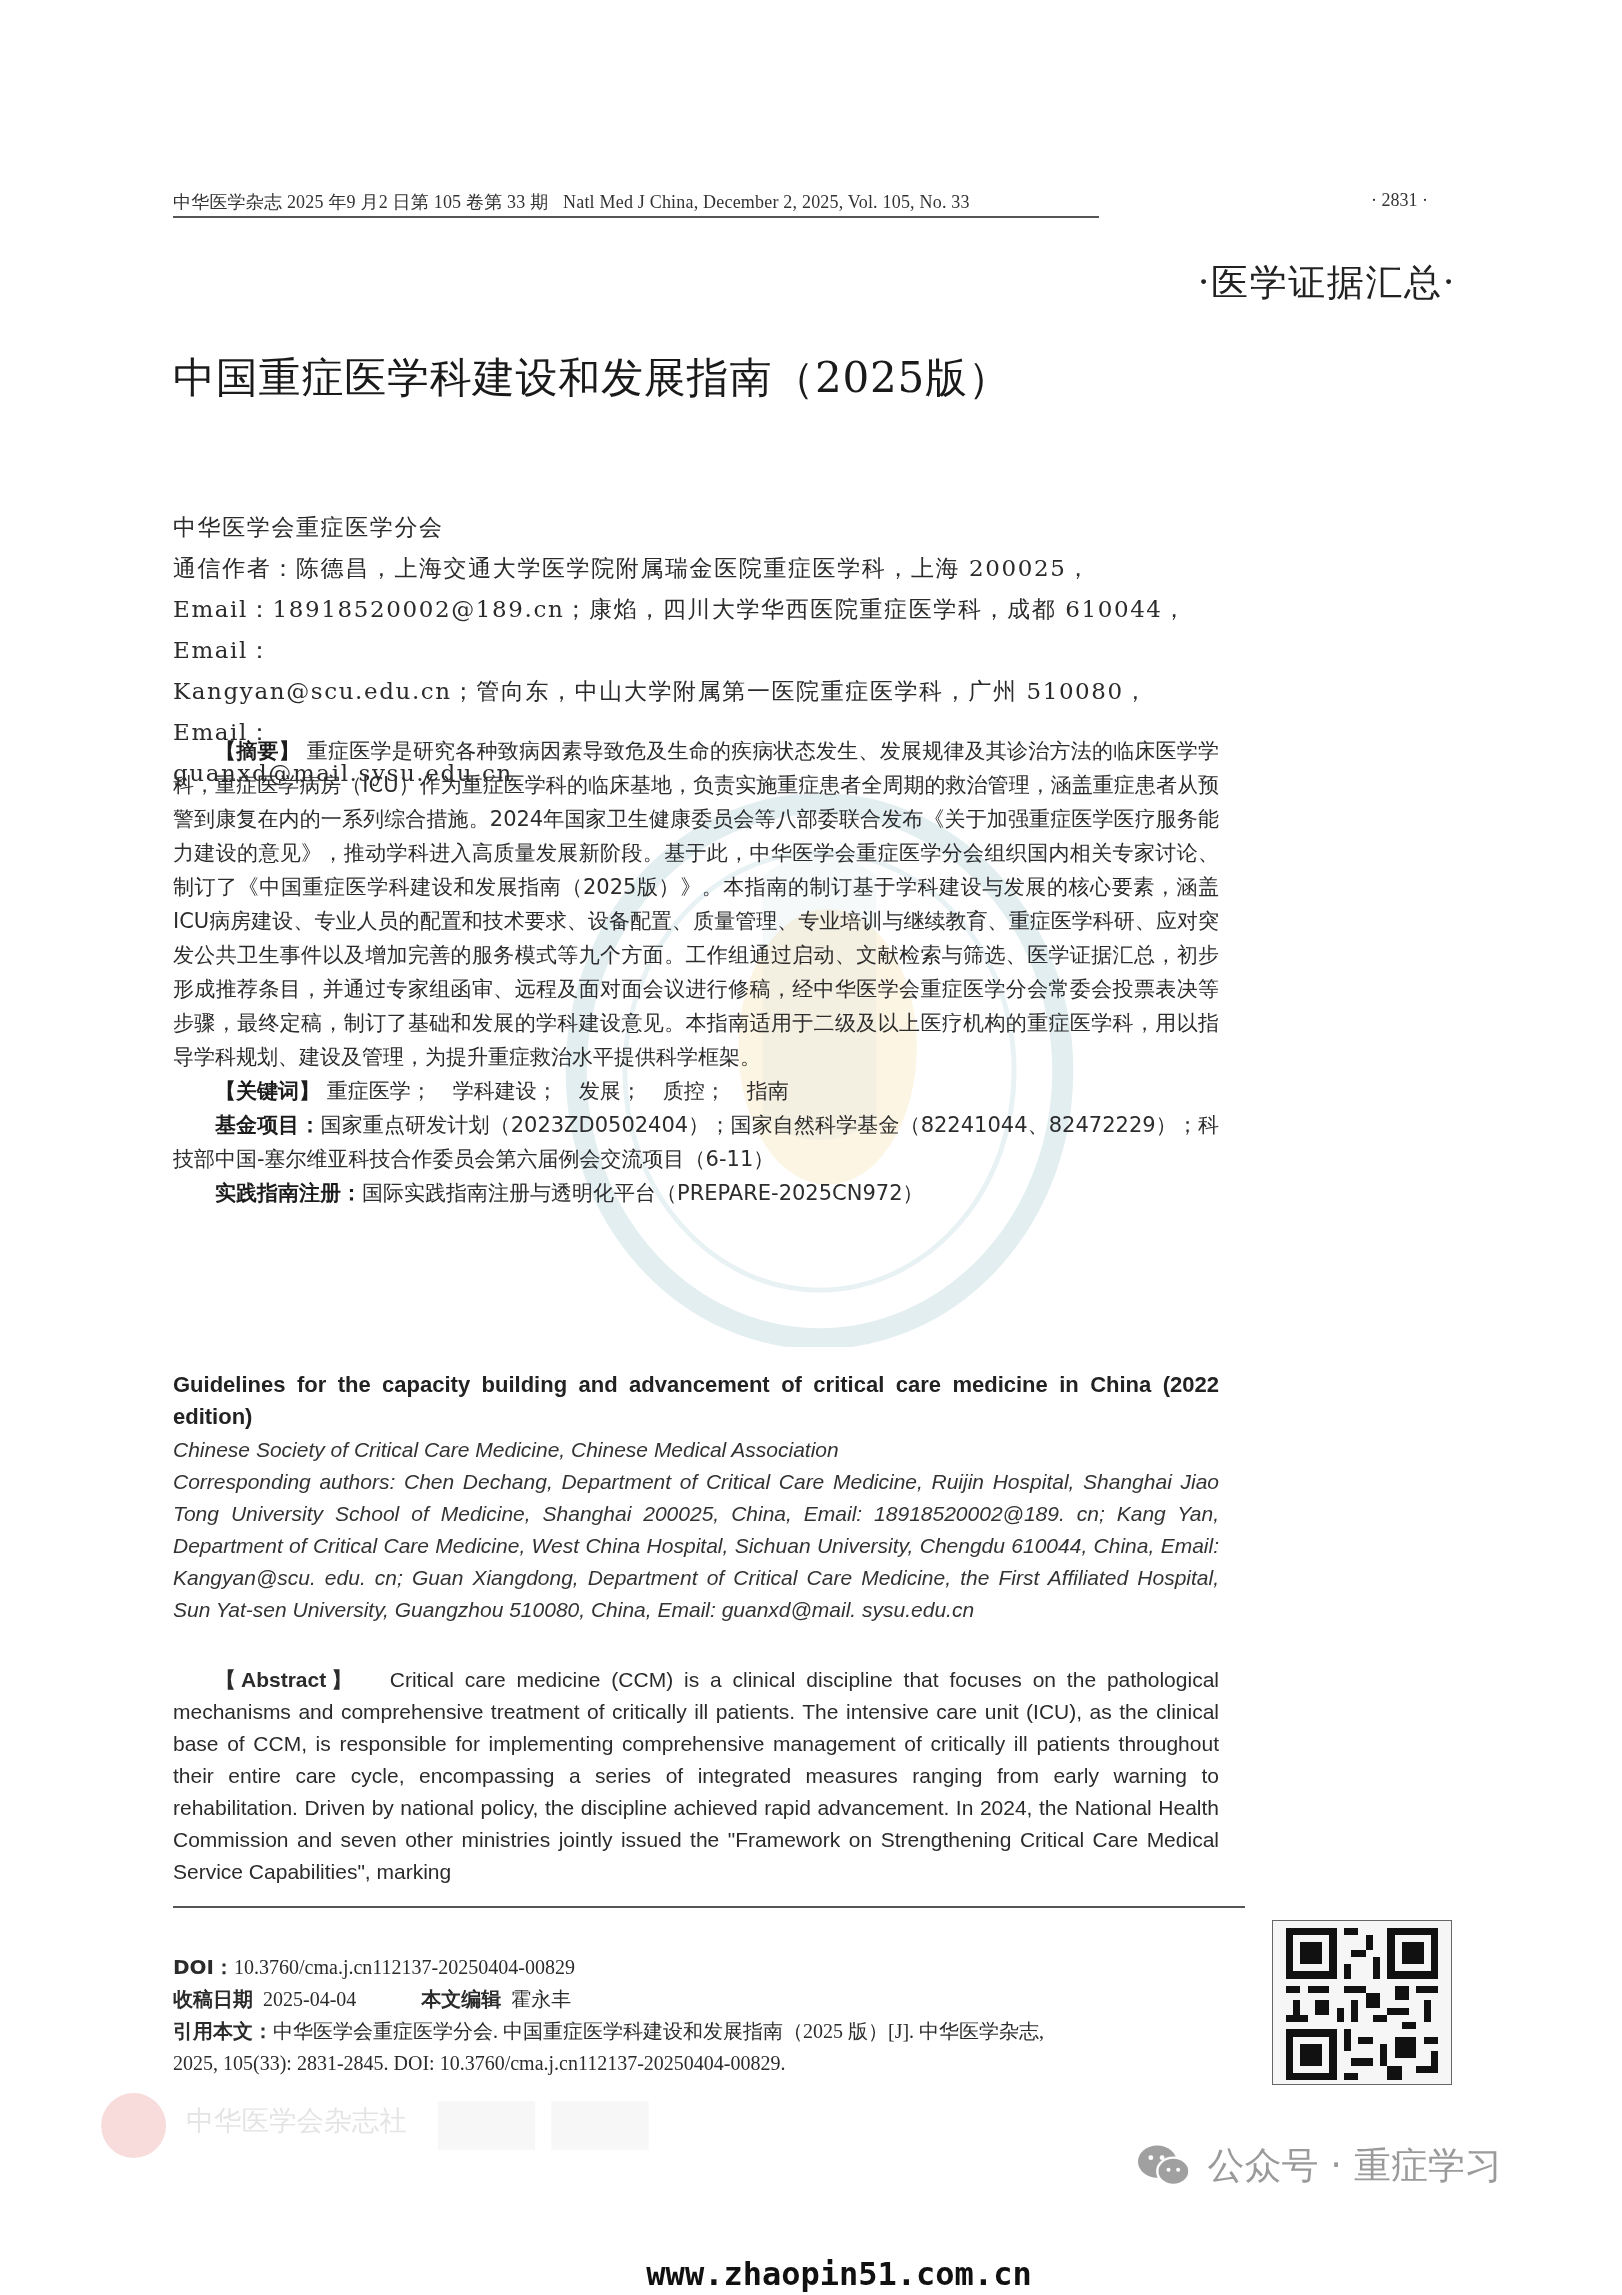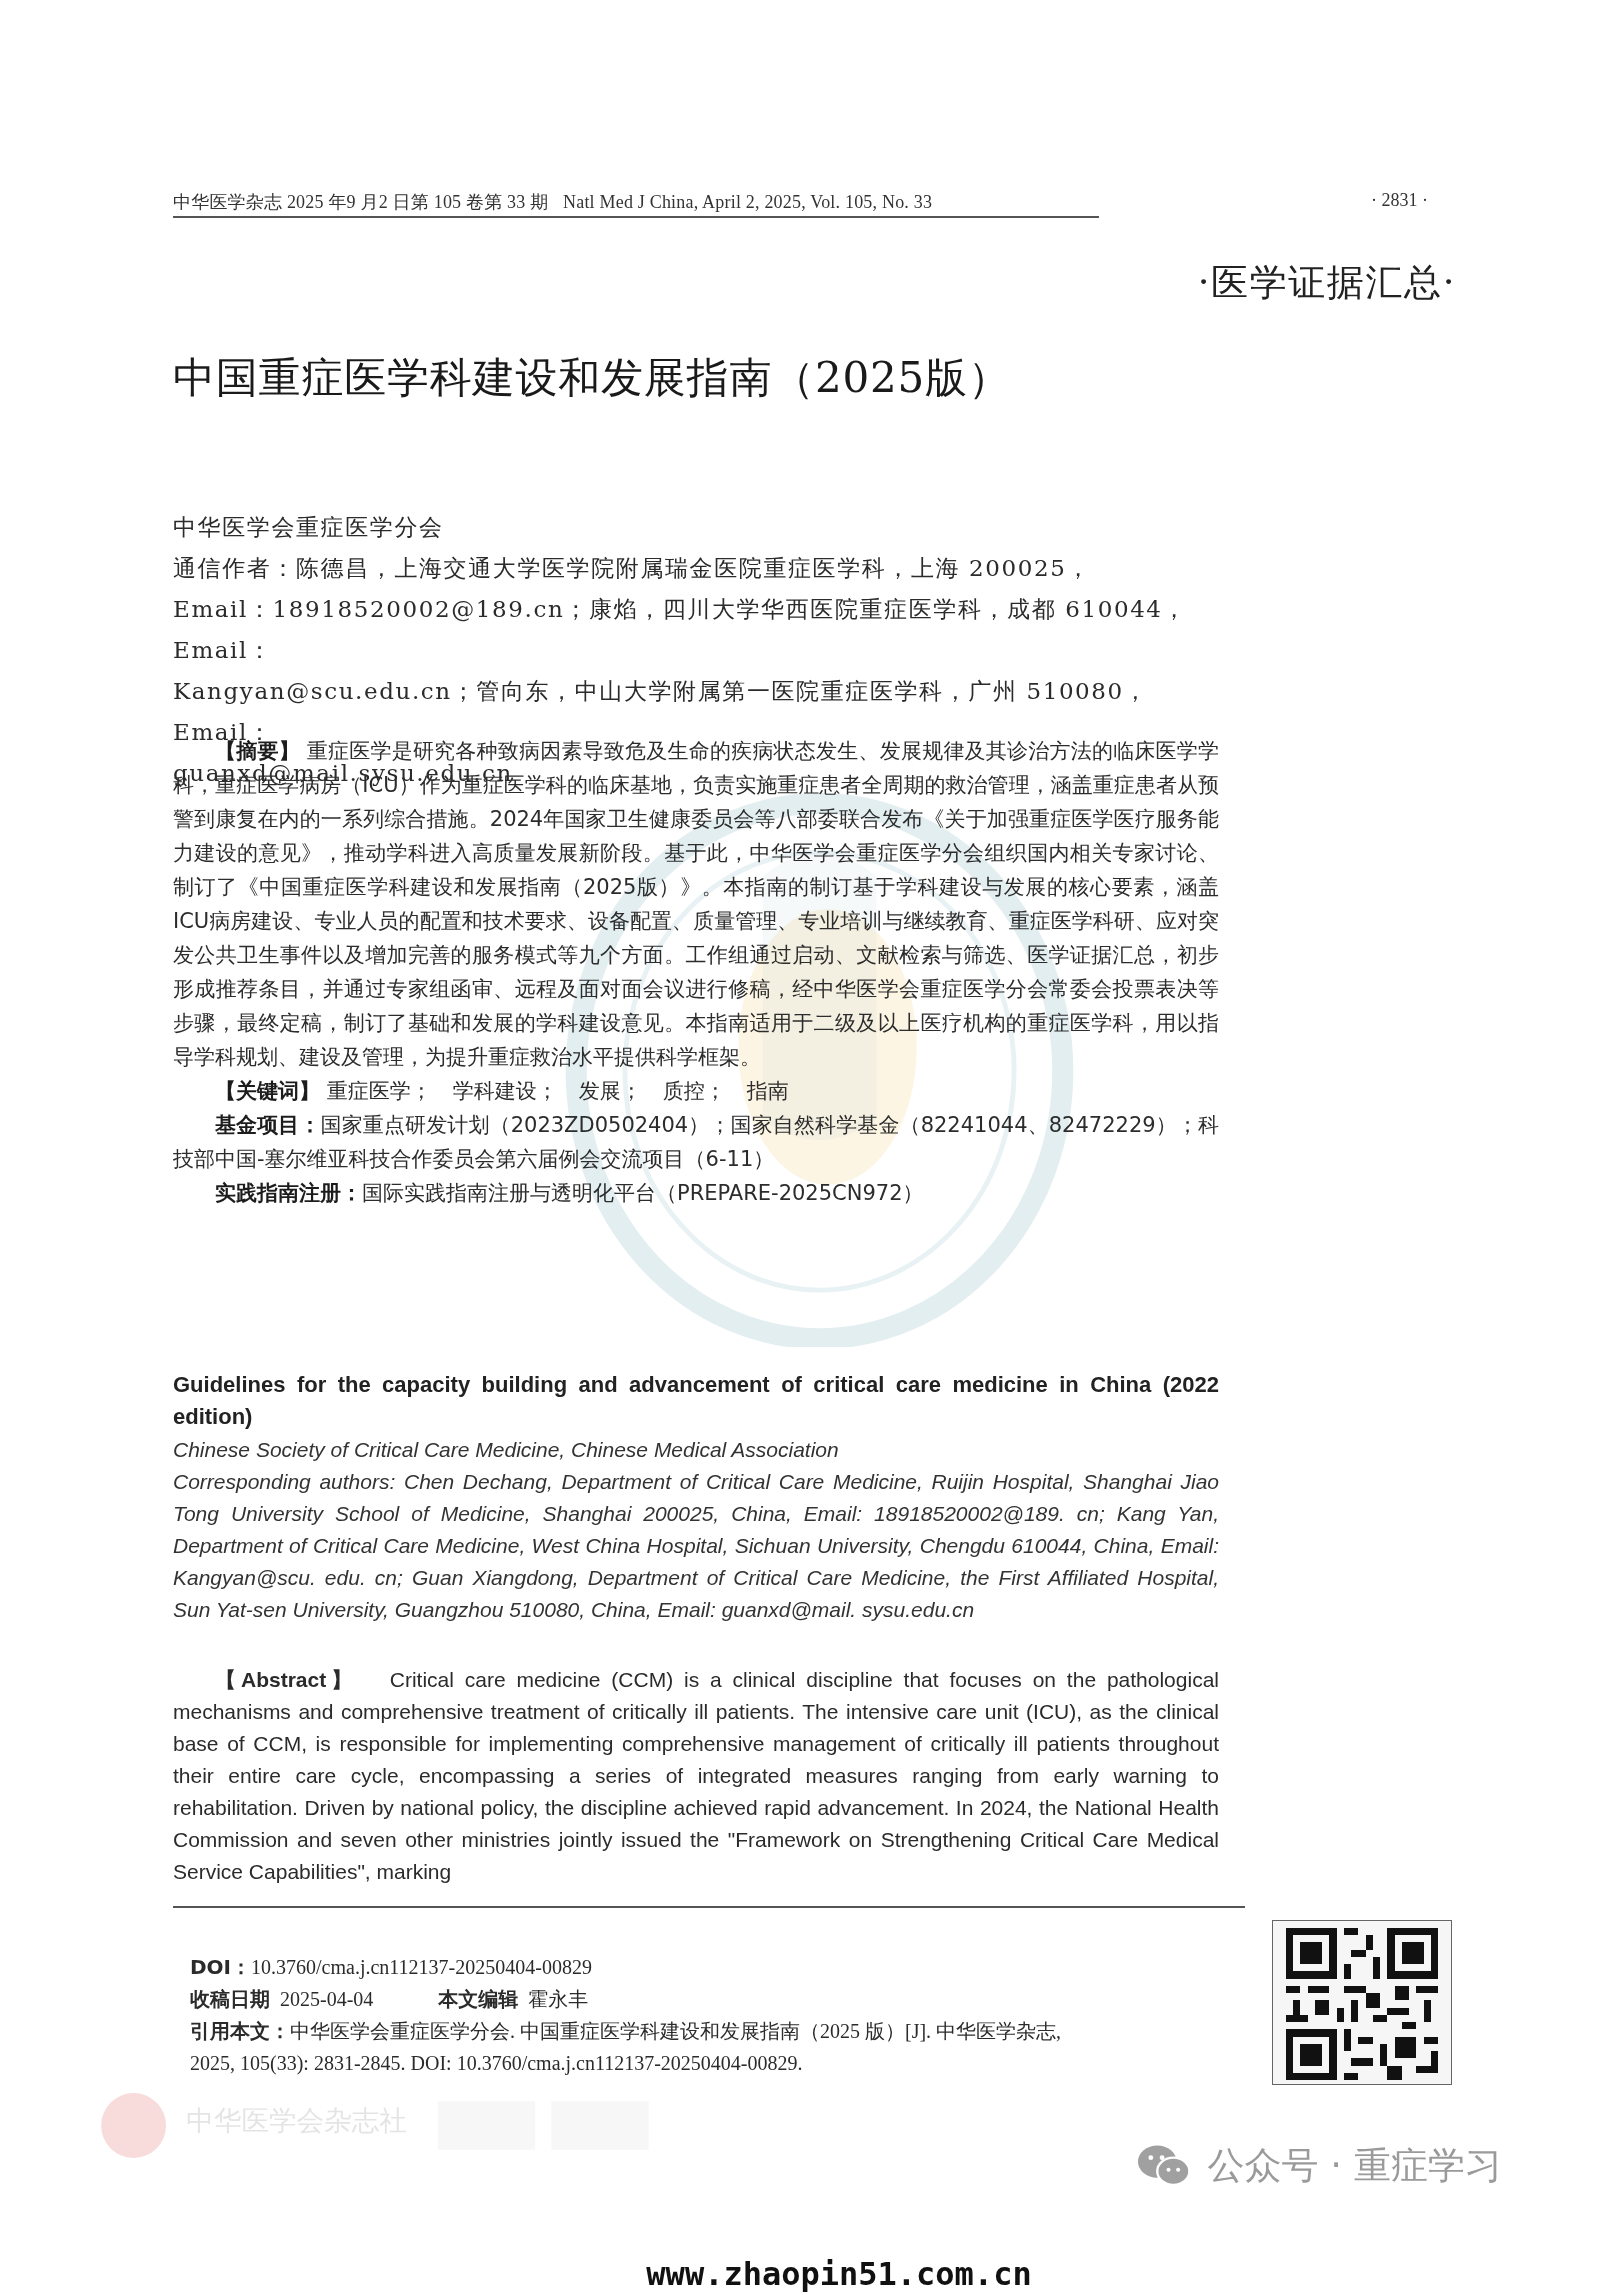--- a/index.html
+++ b/index.html
@@ -35,21 +35,21 @@
               font-weight:bold; color:#222; font-family:"Liberation Sans","DejaVu Sans",sans-serif; text-align:justify; }
   .en-meta { left:173px; top:1434px; width:1046px; font-size:21px; line-height:32px;
              font-style:italic; color:#333; font-family:"Liberation Sans","DejaVu Sans",sans-serif; text-align:justify; }
   .en-meta p { margin:0; }
   .abstract-en { left:173px; top:1664px; width:1046px; font-size:21px; line-height:32px;
                  color:#2b2b2b; font-family:"Liberation Sans","DejaVu Sans",sans-serif; text-align:justify; }
   .abstract-en p { margin:0; text-indent:42px; }
   .abstract-en b { font-weight:bold; }
 
   .foot-rule { left:173px; top:1906px; width:1072px; height:0; border-top:2.4px solid #555; }
-  .footnotes { left:190px; top:1951px; width:1079px; font-size:20px; line-height:32px;
+  .footnotes { left:173px; top:1951px; width:1079px; font-size:20px; line-height:32px;
                color:#2b2b2b; font-family:"Liberation Serif","DejaVu Serif",serif; }
   .footnotes p { margin:0; white-space:nowrap; }
   .footnotes b { font-weight:bold; font-family:"DejaVu Sans",sans-serif; }
   .footnotes .gap { display:inline-block; width:65px; }
 
   .qr-box { left:1272px; top:1920px; width:180px; height:165px; border:1.6px solid #666;
             background:#f6f6f6; box-sizing:border-box; }
   .qr-box svg { position:absolute; left:13px; top:6.5px; }
 
   .publisher-logo { left:97px; top:2089px; width:568px; height:73px; opacity:0.22; }
@@ -65,21 +65,21 @@
 <body>
 
 <svg class="abs watermark" viewBox="0 0 640 700">
   <ellipse cx="320" cy="360" rx="300" ry="330" fill="none" stroke="#7fb3bf" stroke-width="26" opacity="0.22"></ellipse>
   <ellipse cx="320" cy="360" rx="240" ry="270" fill="none" stroke="#7fb3bf" stroke-width="6" opacity="0.18"></ellipse>
   <ellipse cx="330" cy="330" rx="110" ry="170" fill="#f5c56a" opacity="0.18"></ellipse>
   <path d="M250 120 Q320 60 390 120 L390 420 Q320 470 250 420 Z" fill="#7fb3bf" opacity="0.08"></path>
 </svg>
 
 <div class="abs run-head">
-  <span>中华医学杂志 2025 年9 月2 日第 105 卷第 33 期</span><span class="en">Natl Med J China, April 2, 2025, Vol. 105, No. 33</span>
+  <span>中华医学杂志 2025 年9 月2 日第 105 卷第 33 期</span><span class="en">Natl Med J China, December 2, 2025, Vol. 105, No. 33</span>
 </div>
 <div class="abs run-rule"></div>
 <div class="abs page-no">· 2831 ·</div>
 
 <div class="abs section-label">·医学证据汇总·</div>
 
 <h1 class="abs title" style="margin:0;font-weight:normal;">中国重症医学科建设和发展指南（2025版）</h1>
 
 <div class="abs authors">
   <p>中华医学会重症医学分会</p>

